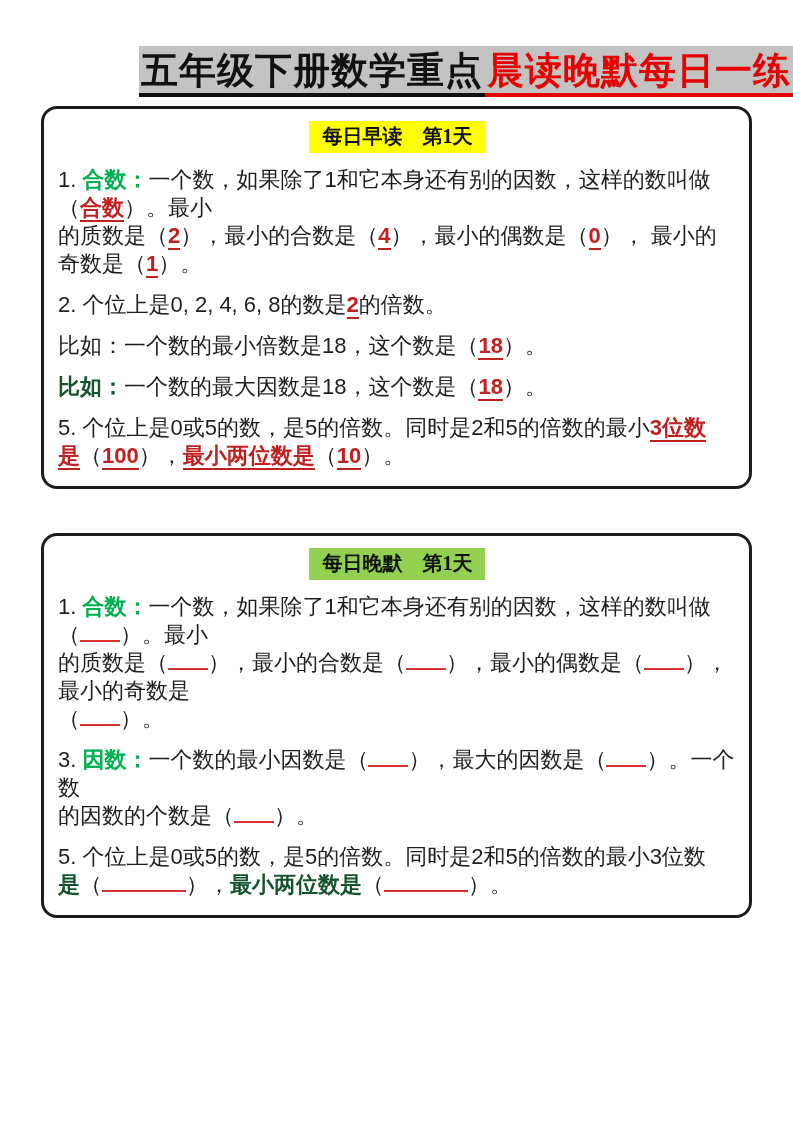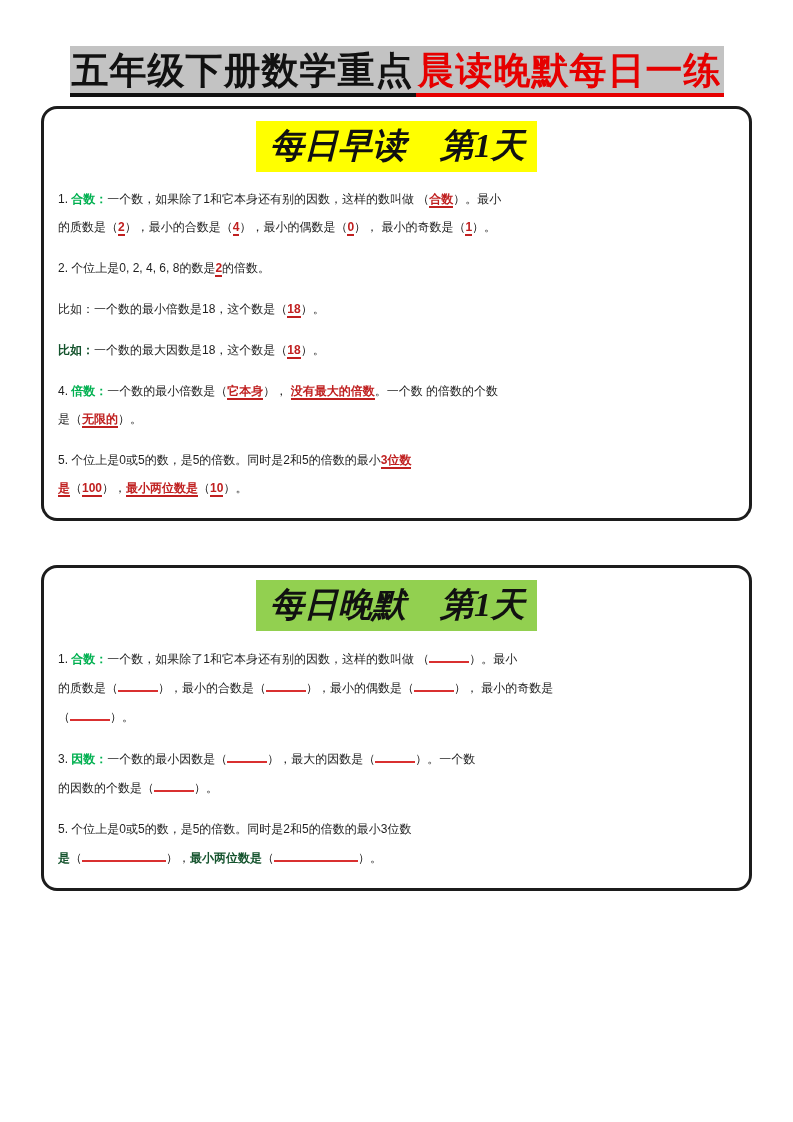--- a/index.html
+++ b/index.html
@@ -1,44 +1,44 @@
 <!DOCTYPE html>
 <html><head>
 <meta charset="utf-8">
 <style>
   html,body { margin:0; padding:0; }
   body {
     width:793px; height:1122px; background:#ffffff; overflow:hidden;
     font-family:"Liberation Sans","DejaVu Sans",sans-serif;
   }
-  .title { text-align:center; margin:46px 0 0 0; white-space:nowrap; }
+  .title { text-align:right; margin:46px 0 0 0; white-space:nowrap; }
   .title span {
     font-family:"Liberation Serif","DejaVu Serif",serif;
     font-weight:bold; font-size:37px; letter-spacing:1px;
     background:#c3c3c3; padding:4px 2px 2px 2px;
   }
   .title .black-part { color:#111111; border-bottom:4px solid #111111; }
   .title .red-part   { color:#e60000; border-bottom:4px solid #e60000; }
 
   .card {
     width:681px; margin:0 auto; background:#ffffff;
     border:3px solid #1c1c1c; border-radius:16px;
     padding:6px 12px 16px 12px; box-sizing:content-box;
   }
   .card1 { margin-top:10px; }
   .card2 { margin-top:44px; }
 
   .card-header { text-align:center; margin:6px 0 2px 0; }
   .badge {
     display:inline-block; font-family:"Liberation Serif","DejaVu Serif",serif;
-    font-weight:bold; font-size:34px; color:#111111; padding:2px 12px 3px 14px;font-style:italic;
+    font-weight:bold; font-size:20px; color:#111111; padding:2px 12px 3px 14px;
   }
 
   .para {
-    font-size:12px; line-height:28px; margin:13px 2px 0 2px; color:#1e1e1e;
+    font-size:22px; line-height:28px; margin:13px 2px 0 2px; color:#1e1e1e;
   }
   .run-n { color:#1e1e1e; }
   .run-g { color:#00b050; font-weight:bold; }
   .run-r { color:#c02020; font-weight:bold; border-bottom:2.5px solid #c02020; padding-bottom:0px; }
   .run-b { color:#14532d; font-weight:bold; }
   .blank {
     display:inline-block; height:17px; vertical-align:baseline;
     border-bottom:2.5px solid #d93030;
   }
 </style>
@@ -51,21 +51,20 @@
 
 <div class="card card1">
   <div class="card-header">
     <span class="badge" style="background-color: rgb(255, 255, 0);">每日早读　第1天</span>
   </div>
   <div class="card-body">
       <p class="para"><span class="run-n">1. </span><span class="run-g">合数：</span><span class="run-n">一个数，如果除了1和它本身还有别的因数，这样的数叫做 （</span><span class="run-r">合数</span><span class="run-n">）。最小</span><br><span class="run-n">的质数是（</span><span class="run-r">2</span><span class="run-n">），最小的合数是（</span><span class="run-r">4</span><span class="run-n">），最小的偶数是（</span><span class="run-r">0</span><span class="run-n">）， 最小的奇数是（</span><span class="run-r">1</span><span class="run-n">）。</span></p>
       <p class="para"><span class="run-n">2. 个位上是0, 2, 4, 6, 8的数是</span><span class="run-r">2</span><span class="run-n">的倍数。</span></p>
       <p class="para"><span class="run-n">比如：一个数的最小倍数是18，这个数是（</span><span class="run-r">18</span><span class="run-n">）。</span></p>
       <p class="para"><span class="run-b">比如：</span><span class="run-n">一个数的最大因数是18，这个数是（</span><span class="run-r">18</span><span class="run-n">）。</span></p>
-      <p class="para"><span class="run-n">4. </span><span class="run-g">倍数：</span><span class="run-n">一个数的最小倍数是（</span><span class="run-r">它本身</span><span class="run-n">）， </span><span class="run-r">没有最大的倍数</span><span class="run-n">。一个数 的倍数的个数</span><br><span class="run-n">是（</span><span class="run-r">无限的</span><span class="run-n">）。</span></p>
       <p class="para"><span class="run-n">5. 个位上是0或5的数，是5的倍数。同时是2和5的倍数的最小</span><span class="run-r">3位数</span><br><span class="run-r">是</span><span class="run-n">（</span><span class="run-r">100</span><span class="run-n">），</span><span class="run-r">最小两位数是</span><span class="run-n">（</span><span class="run-r">10</span><span class="run-n">）。</span></p>
     </div>
 </div>
 
 <div class="card card2">
   <div class="card-header">
     <span class="badge" style="background-color: rgb(146, 208, 80);">每日晚默　第1天</span>
   </div>
   <div class="card-body">
       <p class="para"><span class="run-n">1. </span><span class="run-g">合数：</span><span class="run-n">一个数，如果除了1和它本身还有别的因数，这样的数叫做 （</span><span class="blank" style="width: 40px;"></span><span class="run-n">）。最小</span><br><span class="run-n">的质数是（</span><span class="blank" style="width: 40px;"></span><span class="run-n">），最小的合数是（</span><span class="blank" style="width: 40px;"></span><span class="run-n">），最小的偶数是（</span><span class="blank" style="width: 40px;"></span><span class="run-n">）， 最小的奇数是</span><br><span class="run-n">（</span><span class="blank" style="width: 40px;"></span><span class="run-n">）。</span></p>

